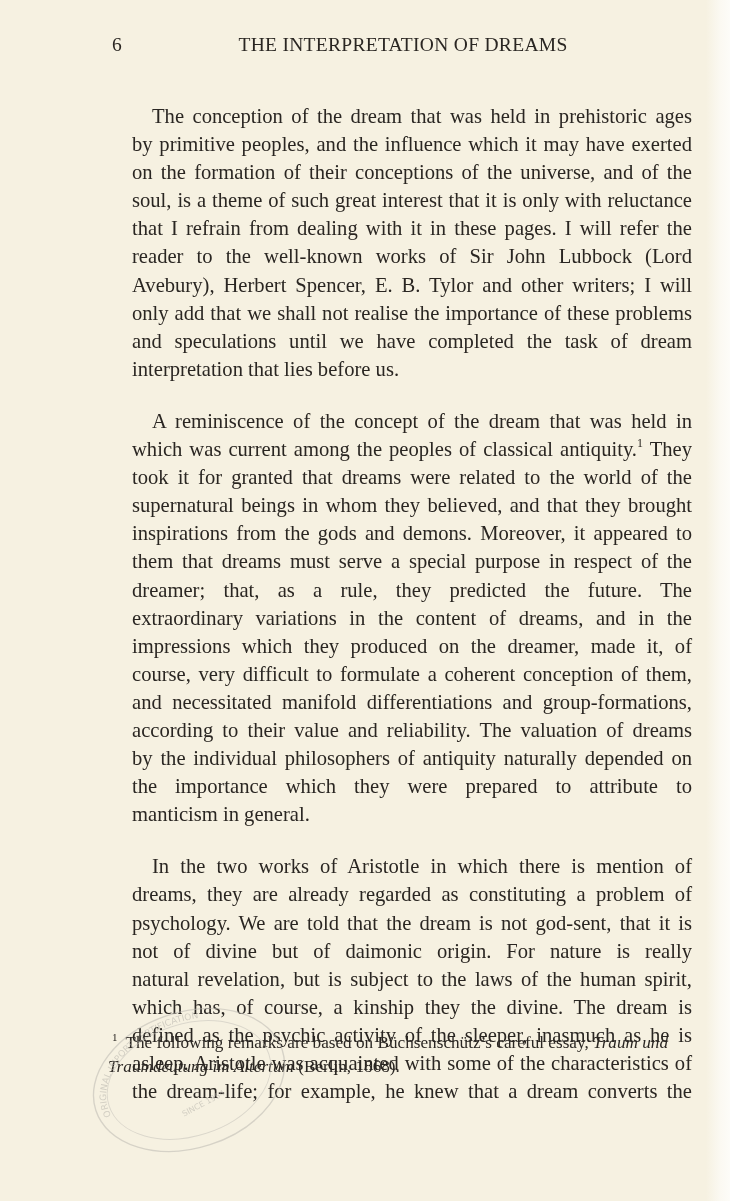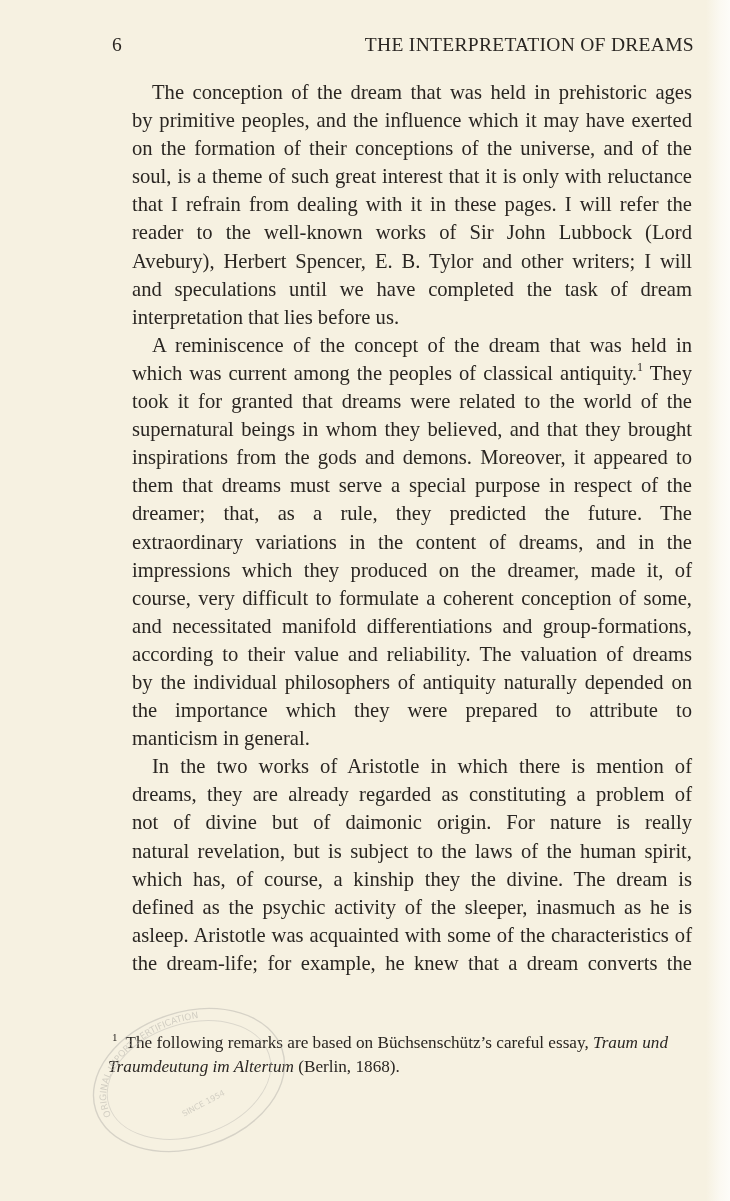--- a/index.html
+++ b/index.html
@@ -12,29 +12,29 @@
   }
   .page-edge {
     position: absolute; top: 0; right: 0; width: 24px; height: 1201px;
     background: linear-gradient(to right, #f6f1e1, #fbf9f2 60%, #fdfcf8);
   }
   .running-head {
     position: absolute; top: 34px; left: 112px; width: 582px; height: 28px;
     font-size: 19.5px; letter-spacing: 0.3px;
   }
   .running-head .folio { position: absolute; left: 0; top: 0; }
-  .running-head .title { position: absolute; left: 0; right: 0; top: 0; text-align: right; }
+  .running-head .title { position: absolute; left: 0; right: 0; top: 0; text-align: center; }
   .body-text {
     position: absolute; top: 78px; left: 112px; width: 580px;
     font-size: 20.6px; line-height: 28.1px;
   }
   .para { margin: 0; text-align: justify; text-indent: 20px; }
   .line { display: block; text-align: justify; text-align-last: justify; white-space: nowrap; overflow: visible; }
   .line.last { text-align-last: left; }
-  .line.indent { padding-left: 20px; }
+  .line.indent { padding-left: 20px; margin-top: 24px; }
   sup.fnref { font-size: 12px; vertical-align: 9px; line-height: 0; }
   .footnotes {
     position: absolute; top: 1031px; left: 108px; width: 580px;
     font-size: 17.2px; line-height: 24px;
   }
   .footnotes .line { text-align-last: left; }
   .footnotes .line.first { padding-left: 4px; }
   .fn-mark { font-size: 11px; vertical-align: 7px; line-height: 0; margin-right: 8px; }
   em { font-style: italic; }
   .stamp {
@@ -54,43 +54,45 @@
 
 <div class="body-text">
   <div class="para">
     <span class="line indent">The conception of the dream that was held in prehistoric ages</span>
     <span class="line">by primitive peoples, and the influence which it may have exerted</span>
     <span class="line">on the formation of their conceptions of the universe, and of the</span>
     <span class="line">soul, is a theme of such great interest that it is only with reluctance</span>
     <span class="line">that I refrain from dealing with it in these pages. I will refer the</span>
     <span class="line">reader to the well-known works of Sir John Lubbock (Lord</span>
     <span class="line">Avebury), Herbert Spencer, E. B. Tylor and other writers; I will</span>
+    <span class="line">only add that we shall not realise the importance of these problems</span>
     <span class="line">and speculations until we have completed the task of dream</span>
     <span class="line last">interpretation that lies before us.</span>
   </div>
   <div class="para">
     <span class="line indent">A reminiscence of the concept of the dream that was held in</span>
     <span class="line"><span>which was current among the peoples of classical antiquity.</span><sup class="fnref">1</sup><span> They</span></span>
     <span class="line">took it for granted that dreams were related to the world of the</span>
     <span class="line">supernatural beings in whom they believed, and that they brought</span>
     <span class="line">inspirations from the gods and demons. Moreover, it appeared to</span>
     <span class="line">them that dreams must serve a special purpose in respect of the</span>
     <span class="line">dreamer; that, as a rule, they predicted the future. The</span>
     <span class="line">extraordinary variations in the content of dreams, and in the</span>
     <span class="line">impressions which they produced on the dreamer, made it, of</span>
-    <span class="line">course, very difficult to formulate a coherent conception of some,</span>
+    <span class="line">course, very difficult to formulate a coherent conception of them,</span>
     <span class="line">and necessitated manifold differentiations and group-formations,</span>
     <span class="line">according to their value and reliability. The valuation of dreams</span>
     <span class="line">by the individual philosophers of antiquity naturally depended on</span>
     <span class="line">the importance which they were prepared to attribute to</span>
     <span class="line last">manticism in general.</span>
   </div>
   <div class="para">
     <span class="line indent">In the two works of Aristotle in which there is mention of</span>
     <span class="line">dreams, they are already regarded as constituting a problem of</span>
+    <span class="line">psychology. We are told that the dream is not god-sent, that it is</span>
     <span class="line">not of divine but of daimonic origin. For nature is really</span>
     <span class="line">natural revelation, but is subject to the laws of the human spirit,</span>
     <span class="line">which has, of course, a kinship they the divine. The dream is</span>
     <span class="line">defined as the psychic activity of the sleeper, inasmuch as he is</span>
     <span class="line">asleep. Aristotle was acquainted with some of the characteristics of</span>
     <span class="line">the dream-life; for example, he knew that a dream converts the</span>
   </div>
 </div>
 
 <div class="footnotes">

